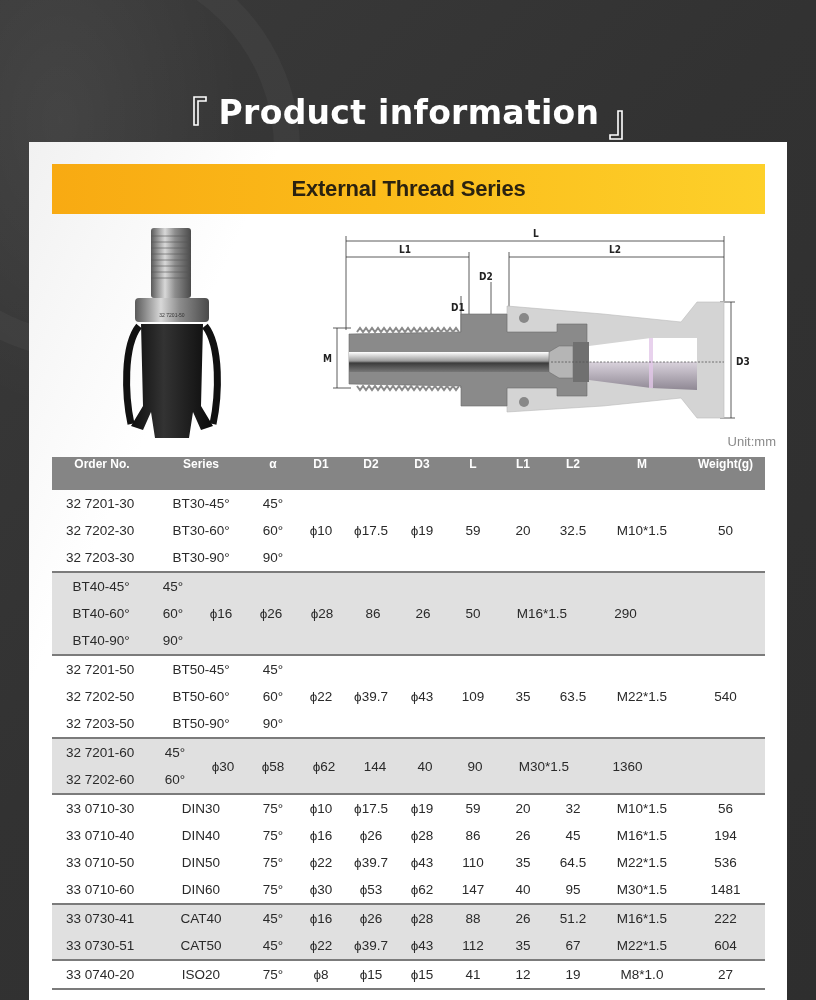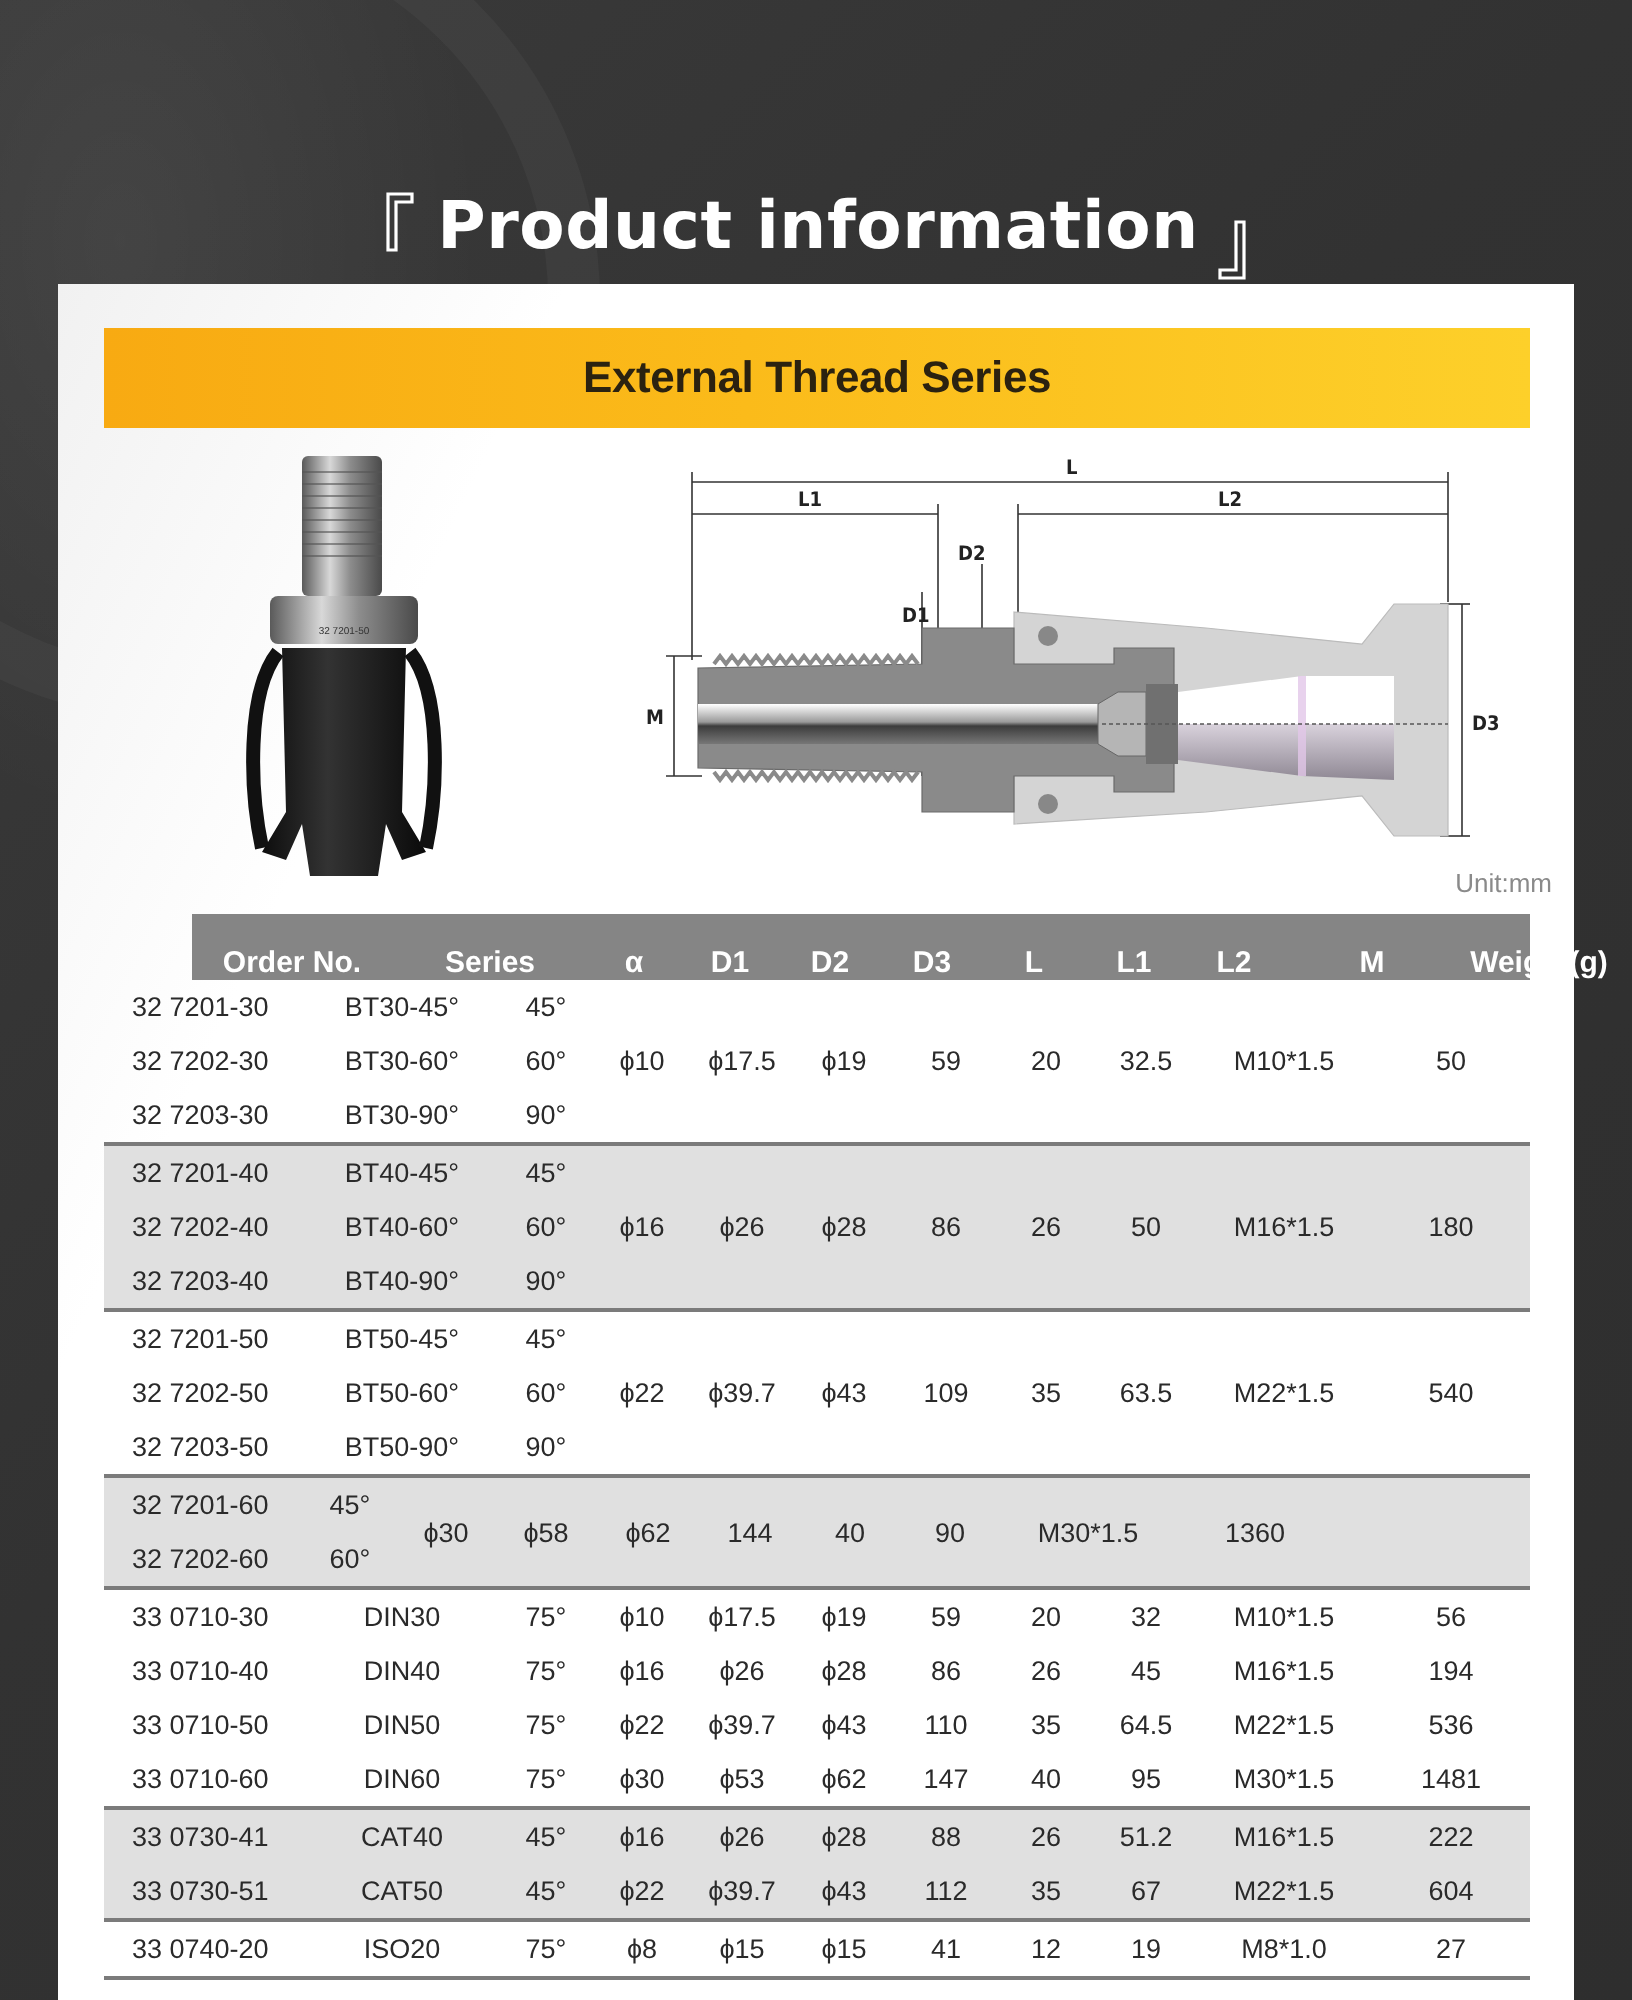--- a/index.html
+++ b/index.html
@@ -49,22 +49,22 @@
   .diagram {
     position: absolute; left: 282px; top: 86px; width: 456px; height: 200px;
   }
   .unit {
     position: absolute; right: 11px; top: 292px; font-size: 13px; color: #8a8a8a;
   }
   .table {
     position: absolute; left: 23px; top: 315px; width: 713px;
   }
   .thead {
-    height: 33px; background: #858585; display: flex; align-items: flex-end;
-    color: #ffffff; font-size: 15px; font-weight: 700; margin-left: 44px;
+    height: 33px; background: #858585; display: flex; align-items: flex-start;
+    color: #ffffff; font-size: 12px; font-weight: 700;
   }
   .cell { text-align: center; flex: none; }
   .c0 { width: 100px; } .c1 { width: 98px; } .c2 { width: 46px; }
   .c3 { width: 50px; } .c4 { width: 50px; } .c5 { width: 52px; }
   .c6 { width: 50px; } .c7 { width: 50px; } .c8 { width: 50px; }
   .c9 { width: 88px; } .c10 { width: 79px; }
   .group {
     position: relative; border-bottom: 2px solid #7b7b7b;
     font-size: 13.5px; color: #2a2a2a;
   }
@@ -237,43 +237,38 @@
         <div class="span-cell c6">59</div>
         <div class="span-cell c7">20</div>
         <div class="span-cell c8">32.5</div>
         <div class="span-cell c9">M10*1.5</div>
         <div class="span-cell c10">50</div>
       </div>
     </div>
 
     <div class="group shaded">
       <div class="group-grid">
-        <div class="col-rows c0">
-          <div class="row-cell left">32 7201-40</div>
-          <div class="row-cell left">32 7202-40</div>
-          <div class="row-cell left">32 7203-40</div>
-        </div>
         <div class="col-rows c1">
           <div class="row-cell">BT40-45°</div>
           <div class="row-cell">BT40-60°</div>
           <div class="row-cell">BT40-90°</div>
         </div>
         <div class="col-rows c2">
           <div class="row-cell">45°</div>
           <div class="row-cell">60°</div>
           <div class="row-cell">90°</div>
         </div>
         <div class="span-cell c3">ϕ16</div>
         <div class="span-cell c4">ϕ26</div>
         <div class="span-cell c5">ϕ28</div>
         <div class="span-cell c6">86</div>
         <div class="span-cell c7">26</div>
         <div class="span-cell c8">50</div>
         <div class="span-cell c9">M16*1.5</div>
-        <div class="span-cell c10">180</div>
+        <div class="span-cell c10">290</div>
       </div>
     </div>
 
     <div class="group">
       <div class="group-grid">
         <div class="col-rows c0">
           <div class="row-cell left">32 7201-50</div>
           <div class="row-cell left">32 7202-50</div>
           <div class="row-cell left">32 7203-50</div>
         </div>

